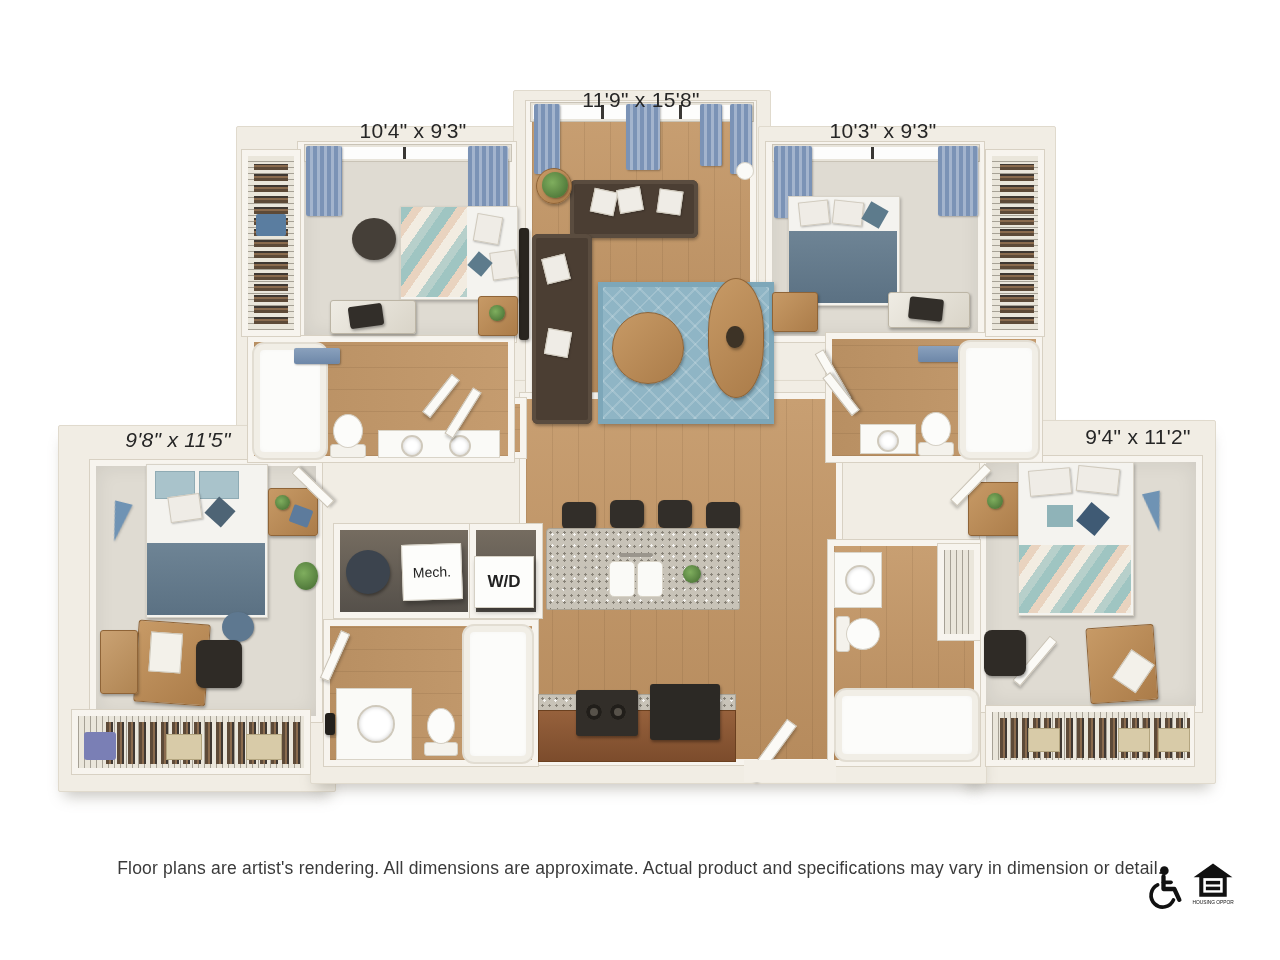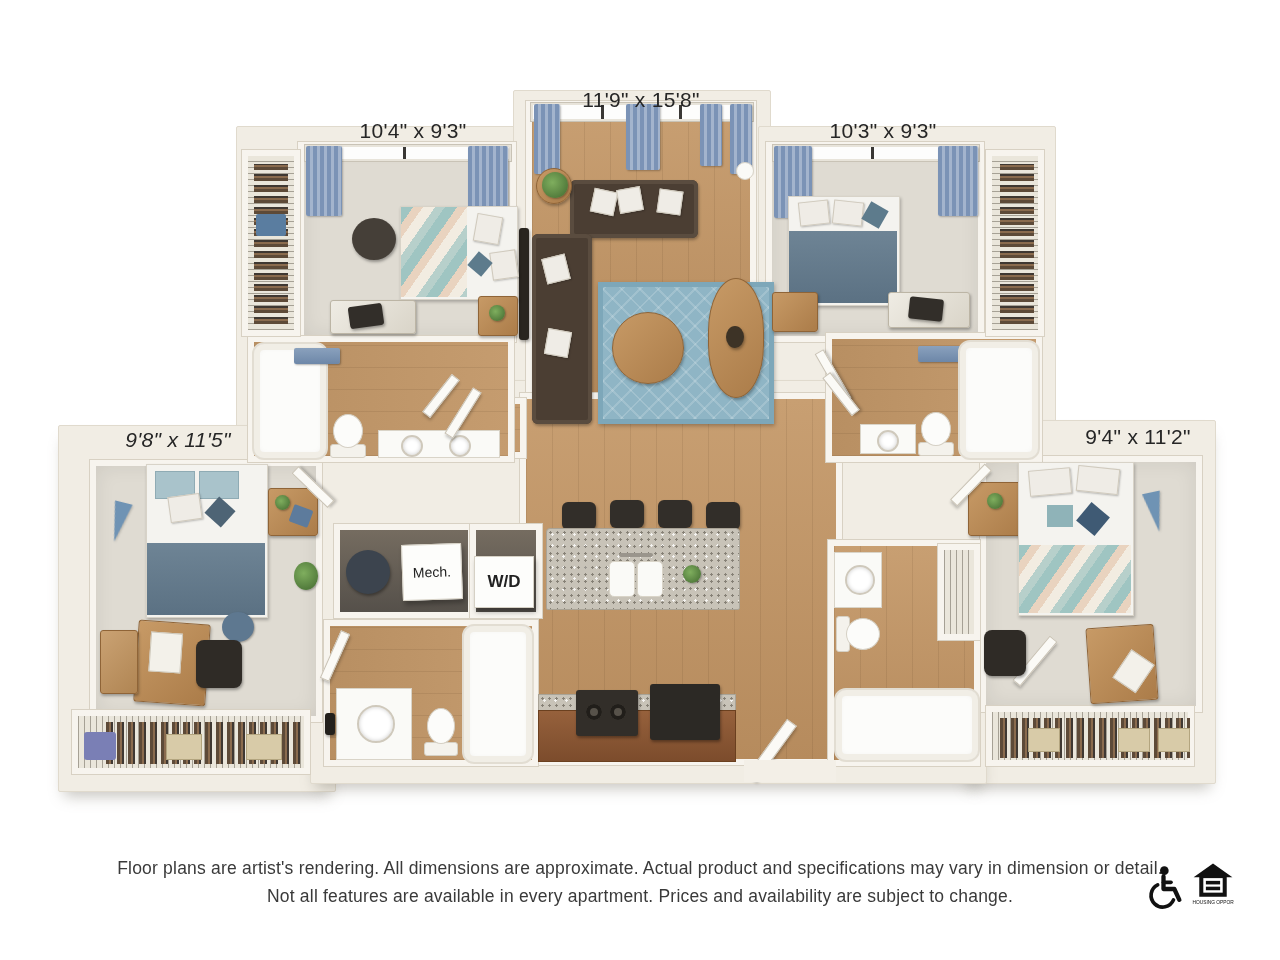--- a/index.html
+++ b/index.html
@@ -261,21 +261,20 @@
   <div class="el door" style="left:766px;top:716px;width:10px;height:66px;transform:rotate(36deg);"></div>
   <div class="el white" style="left:744px;top:760px;width:92px;height:22px;border:none;background:#f3efe7;"></div>
 
   <div class="el dim" style="left:318px;top:119px;width:190px;">10'4" x 9'3"</div>
   <div class="el dim" style="left:541px;top:88px;width:200px;">11'9" x 15'8"</div>
   <div class="el dim" style="left:788px;top:119px;width:190px;">10'3" x 9'3"</div>
   <div class="el dim italic" style="left:78px;top:428px;width:200px;">9'8" x 11'5"</div>
   <div class="el dim" style="left:1038px;top:425px;width:200px;">9'4" x 11'2"</div>
 
   <div class="el foot-line" style="left:0px;top:858px;">Floor plans are artist's rendering. All dimensions are approximate. Actual product and specifications may vary in dimension or detail.</div>
-  <div class="el foot-line" style="left:0px;top:886px;">Not all features are available in every apartment. Prices and availability are subject to change.</div>
 
   <div class="el" style="left:1146px;top:864px;width:40px;height:50px;">
     <svg width="40" height="50" viewBox="0 0 24 30">
       <circle cx="11" cy="4" r="2.6" fill="#111"></circle>
       <path d="M10.5 7.5 L10.5 15 L17 15 L20 21.5" stroke="#111" stroke-width="2.6" fill="none" stroke-linecap="round" stroke-linejoin="round"></path>
       <path d="M10.5 11 L15 11" stroke="#111" stroke-width="2.2" stroke-linecap="round"></path>
       <path d="M7 12.5 A 7 7 0 1 0 16.5 21.5" stroke="#111" stroke-width="2.2" fill="none" stroke-linecap="round"></path>
     </svg>
   </div>
   <div class="el" style="left:1192px;top:860px;width:42px;height:54px;">

